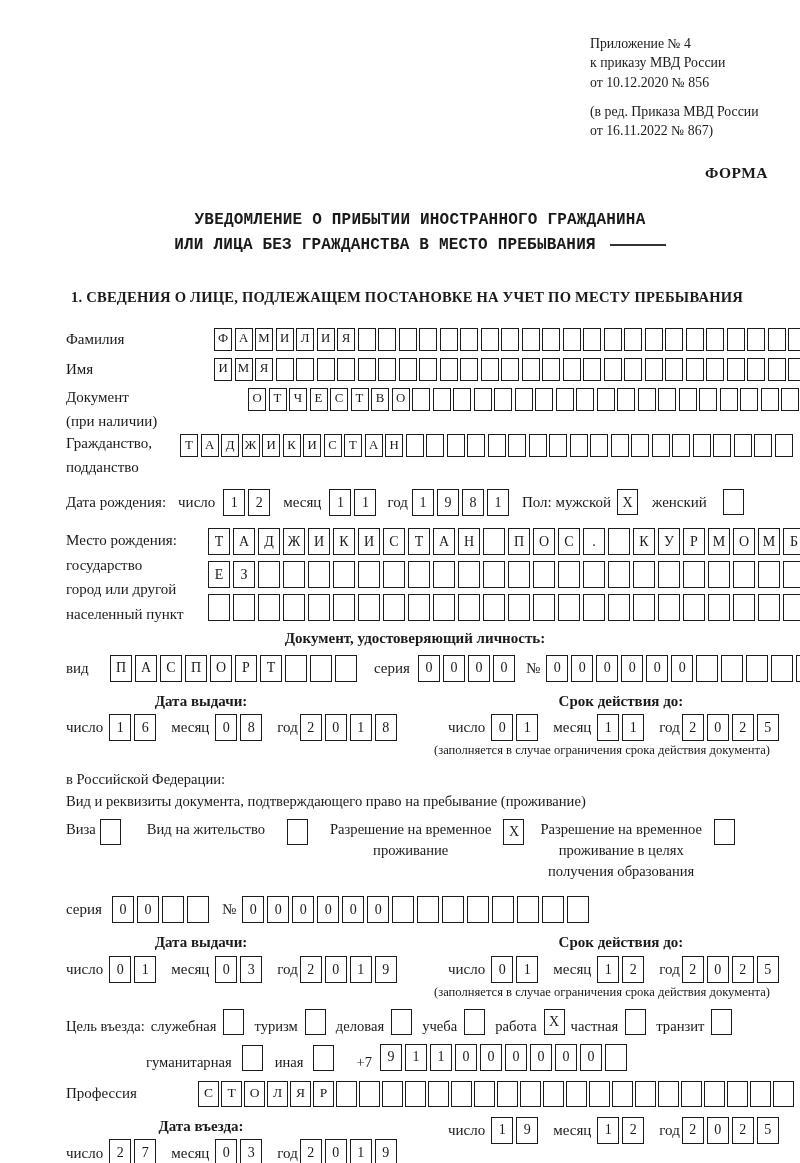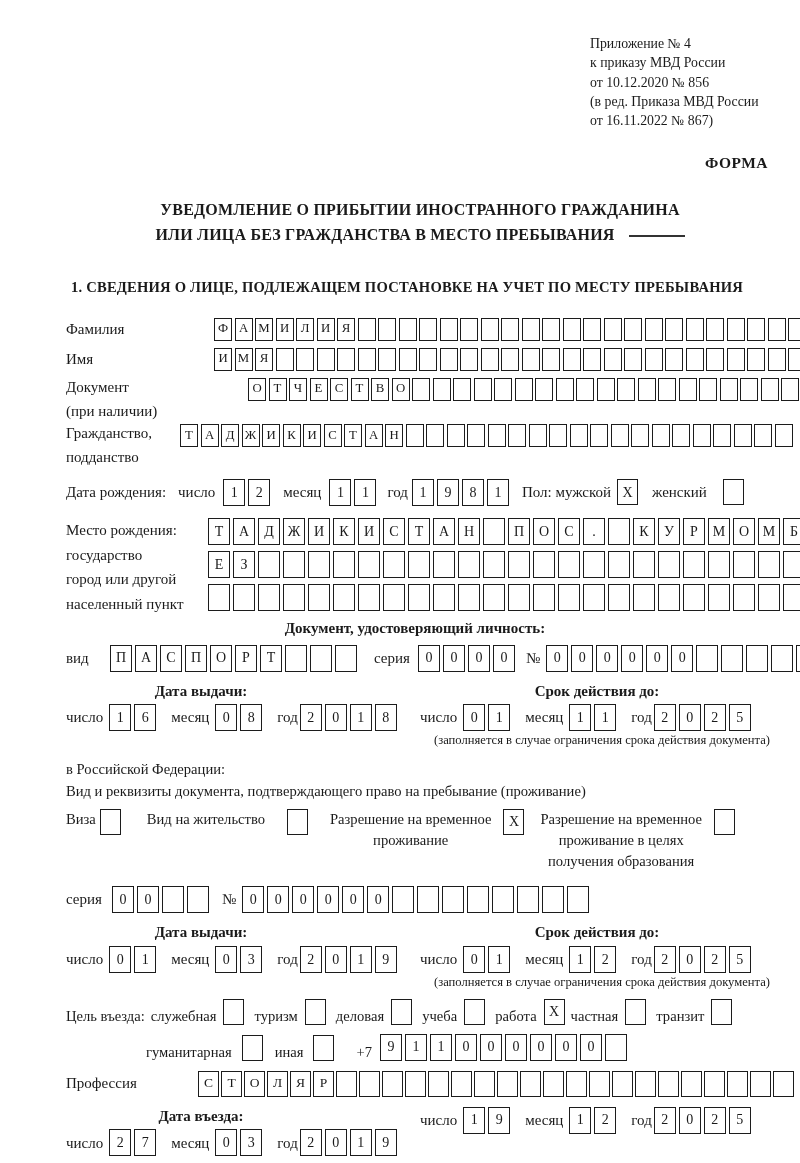--- a/index.html
+++ b/index.html
@@ -7,43 +7,43 @@
     position:relative;
     width:800px;min-height:1163px;box-sizing:border-box;
     background:#fff;color:#1a1a1a;
     font-family:"Liberation Serif","DejaVu Serif",serif;
     font-size:15px;line-height:1.25;
     padding:34px 26px 18px 66px;
     overflow:hidden;
   }
   
   .hdr{margin-left:524px;font-size:13.8px;line-height:1.4;}
-  .hdr .grp2{margin-top:0;}
+  .hdr .grp2{margin-top:10px;}
   .forma{text-align:right;font-weight:bold;font-size:15.5px;margin:22px 6px 0 0;letter-spacing:.5px;}
   
-  .title{text-align:center;font-weight:bold;font-size:16px;margin:26px 0 0 0;line-height:1.55;letter-spacing:.2px;}
+  .title{text-align:center;font-weight:bold;font-size:16px;margin:26px 0 0 0;line-height:1.55;letter-spacing:.2px;font-family:Liberation Mono, monospace;}
   .title .uline{display:inline-block;width:56px;border-bottom:2px solid #333;margin-left:14px;transform:translateY(-3px);}
   .sec1{font-weight:bold;font-size:14.6px;margin:30px 0 22px -26px;text-align:center;letter-spacing:.2px;}
   
   .row{display:flex;align-items:center;margin-bottom:7px;}
   .row.top{align-items:flex-start;}
   .lbl{flex:none;}
   .cells{display:inline-flex;flex:none;}
   .cell{
     width:16px;height:21px;flex:none;
     border:1.7px solid #1c1c1c;margin-right:2.5px;
     display:inline-flex;align-items:center;justify-content:center;
     font-size:12.8px;background:#fff;
   }
   .md .cell{width:20px;height:25px;margin-right:3px;font-size:14px;}
   .pf .cell{width:19px;height:24px;margin-right:2px;font-size:13.5px;}
   .cb .cell{width:19px;height:24px;margin-right:0;font-size:14px;}
   .stack{display:flex;flex-direction:column;gap:6px;}
   
-  .dblock{display:flex;margin-top:10px;margin-bottom:2px;}
+  .dblock{display:flex;margin-top:10px;margin-bottom:2px;gap:28px;}
   .dcol{display:flex;flex-direction:column;}
   .dhead{font-weight:bold;text-align:center;margin-bottom:4px;}
   .dfields{display:flex;align-items:center;}
   .dfields .lbl{margin-right:6px;}
   .dfields .cells{margin-right:12px;}
   .note{font-size:12.6px;text-align:right;margin:2px 4px 8px 0;}
   .para{font-size:14.6px;margin:10px 0 4px 0;line-height:1.5;}
   
   .permitrow{display:flex;align-items:flex-start;margin:6px 0 14px 0;font-size:14.6px;}
   .permitrow .opt{display:flex;align-items:flex-start;}

